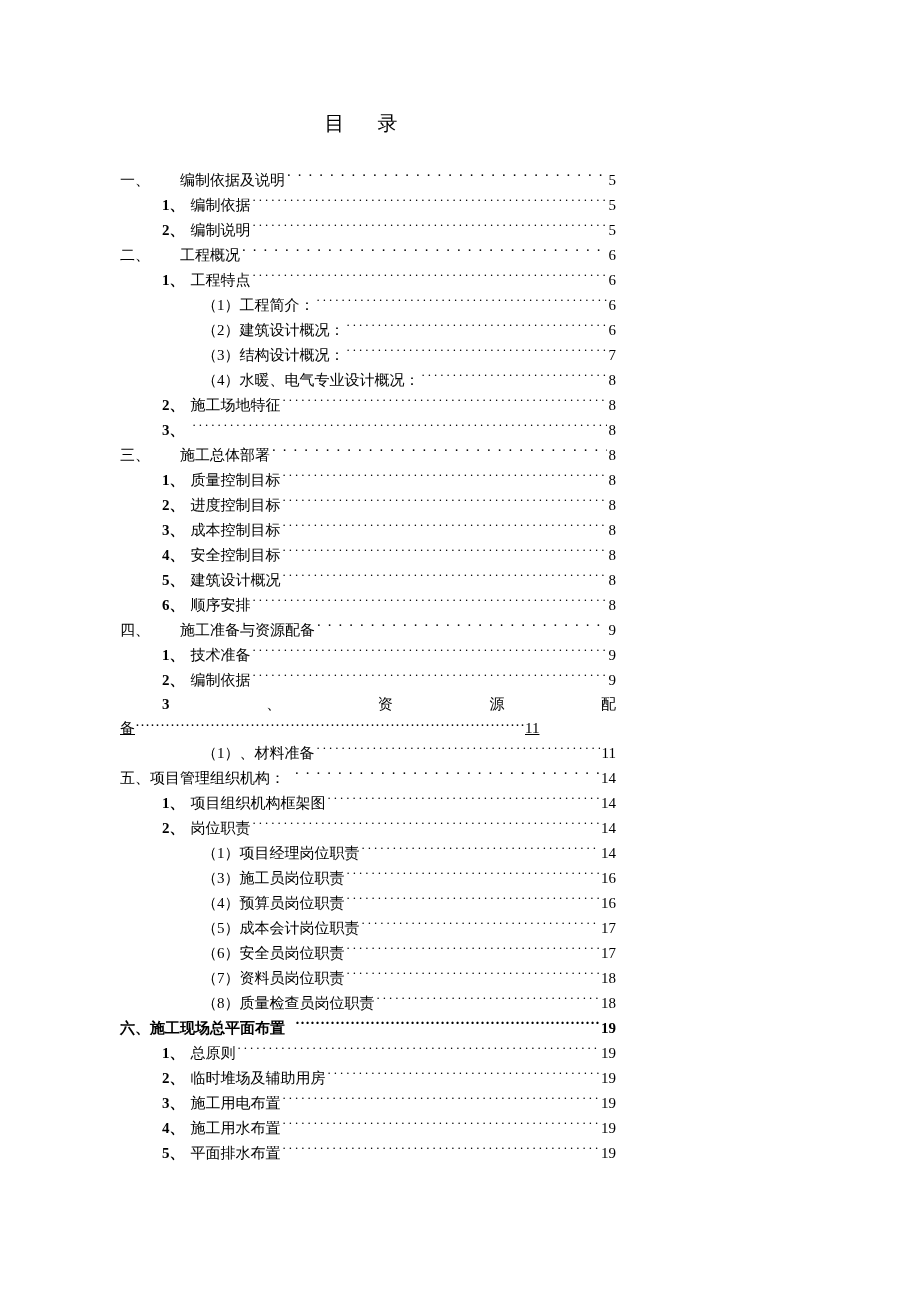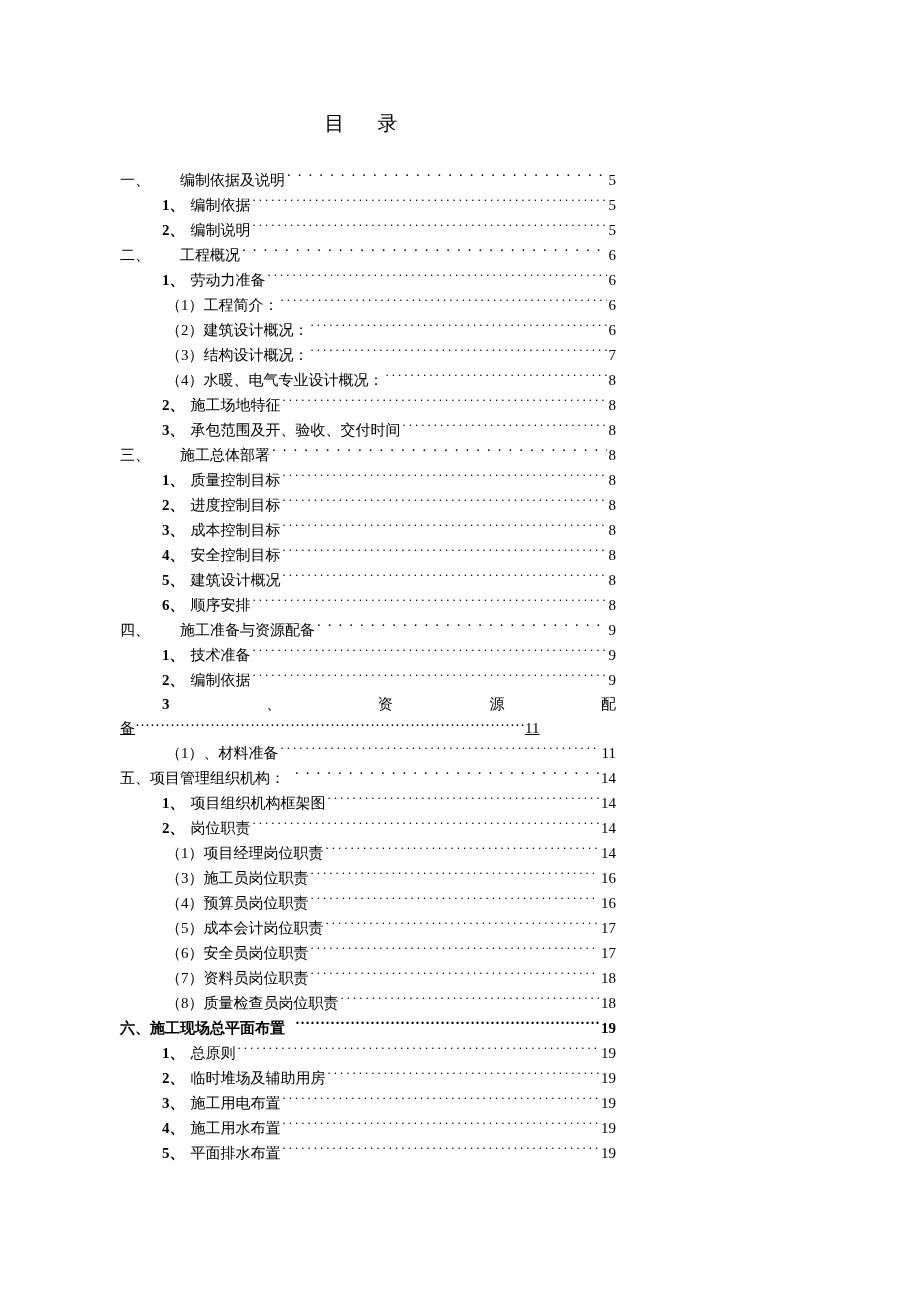--- a/index.html
+++ b/index.html
@@ -56,21 +56,21 @@
     }
     .toc-row .leader.wide::after {
       letter-spacing: 7px;
       font-size: 15px;
       content: "...............................................................................................";
     }
     .lvl1 { margin-left: 0; }
     .lvl1 .num { margin-right: 30px; font-size: 15px; }
     .lvl2 { margin-left: 42px; }
     .lvl2 .num { margin-right: 6px; font-weight: bold; font-size: 15px; }
-    .lvl3 { margin-left: 46px; justify-content: space-between; }
+    .lvl3 { margin-left: 82px; justify-content: space-between; }
     .special-row {
       display: block;
       margin-left: 42px;
       margin-bottom: 0;
     }
     .special-line1 {
       display: flex;
       justify-content: space-between;
     }
     .special-line2 {
@@ -126,21 +126,21 @@
         <span class="pagenum">5</span>
       </div>
       <div class="toc-row lvl1">
         <span class="num">二、</span>
         <span class="label">工程概况</span>
         <span class="leader wide"></span>
         <span class="pagenum">6</span>
       </div>
       <div class="toc-row lvl2">
         <span class="num">1、</span>
-        <span class="label">劳动力准备</span>
+        <span class="label">工程特点</span>
         <span class="leader"></span>
         <span class="pagenum">6</span>
       </div>
       <div class="toc-row lvl3">
         <span class="num"></span>
         <span class="label">（1）工程简介：</span>
         <span class="leader"></span>
         <span class="pagenum">6</span>
       </div>
       <div class="toc-row lvl3">
@@ -162,21 +162,20 @@
         <span class="pagenum">8</span>
       </div>
       <div class="toc-row lvl2">
         <span class="num">2、</span>
         <span class="label">施工场地特征</span>
         <span class="leader"></span>
         <span class="pagenum">8</span>
       </div>
       <div class="toc-row lvl2">
         <span class="num">3、</span>
-        <span class="label">承包范围及开、验收、交付时间</span>
         <span class="leader"></span>
         <span class="pagenum">8</span>
       </div>
       <div class="toc-row lvl1">
         <span class="num">三、</span>
         <span class="label">施工总体部署</span>
         <span class="leader wide"></span>
         <span class="pagenum">8</span>
       </div>
       <div class="toc-row lvl2">

